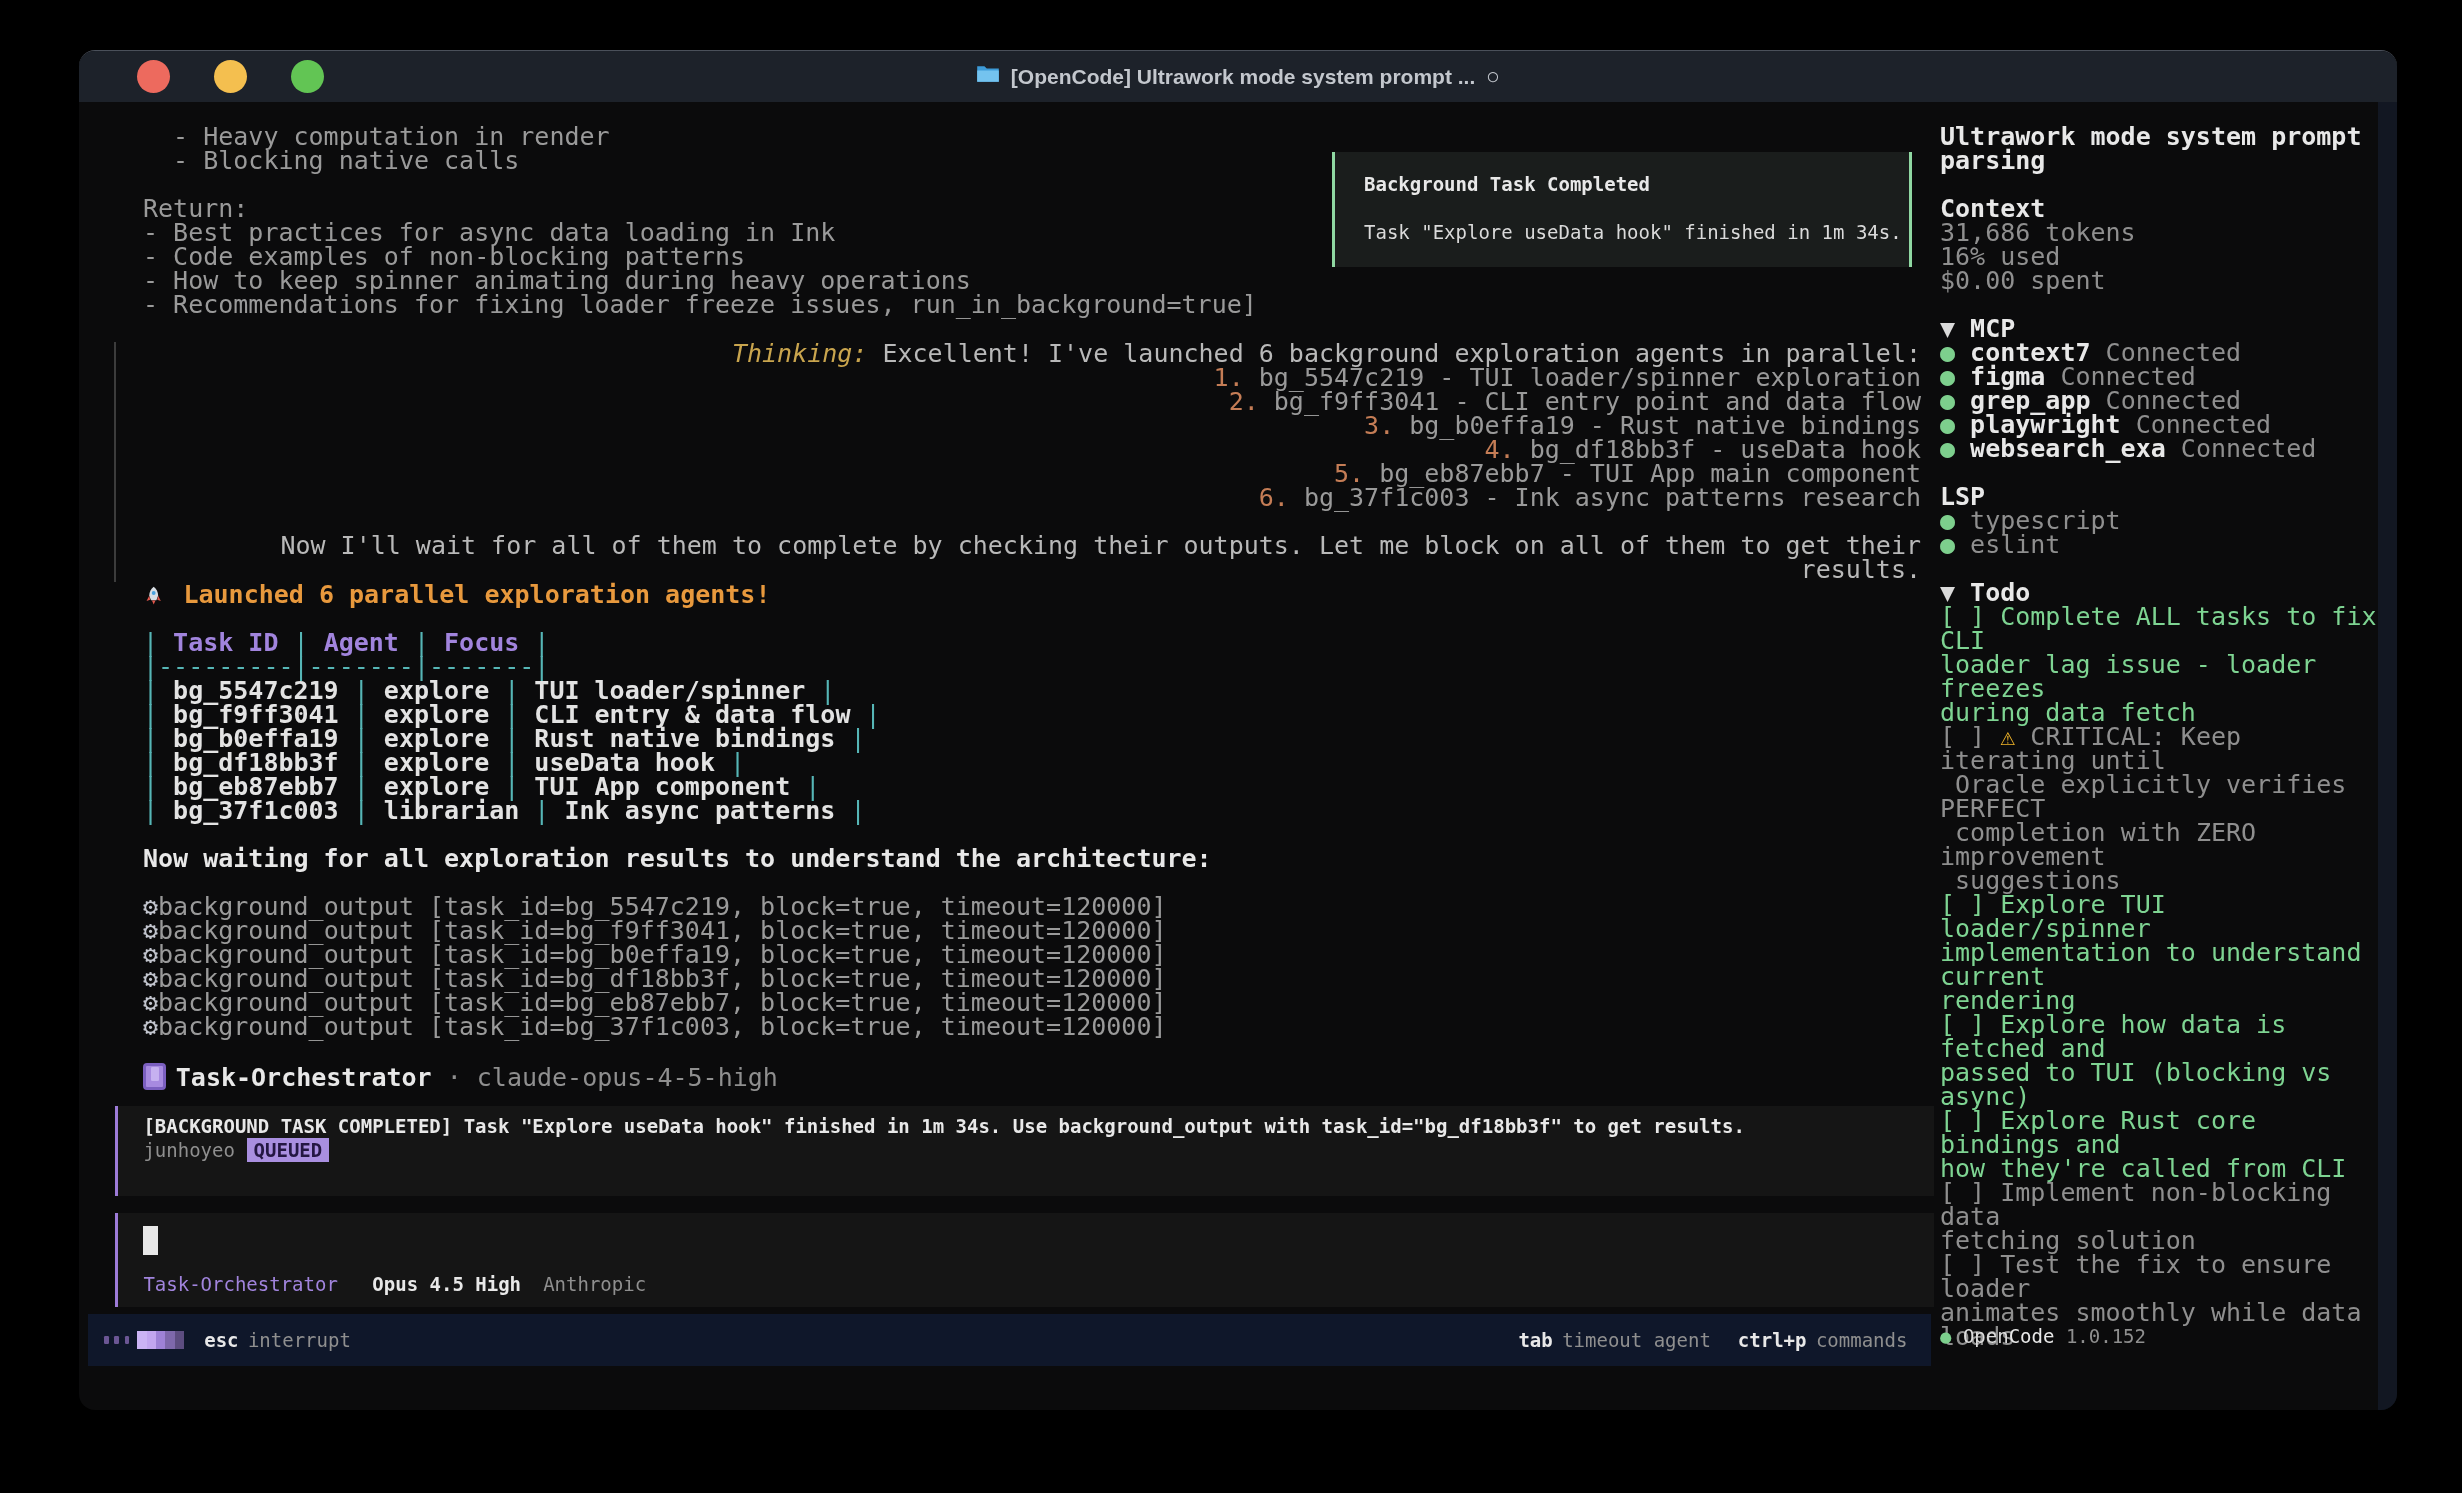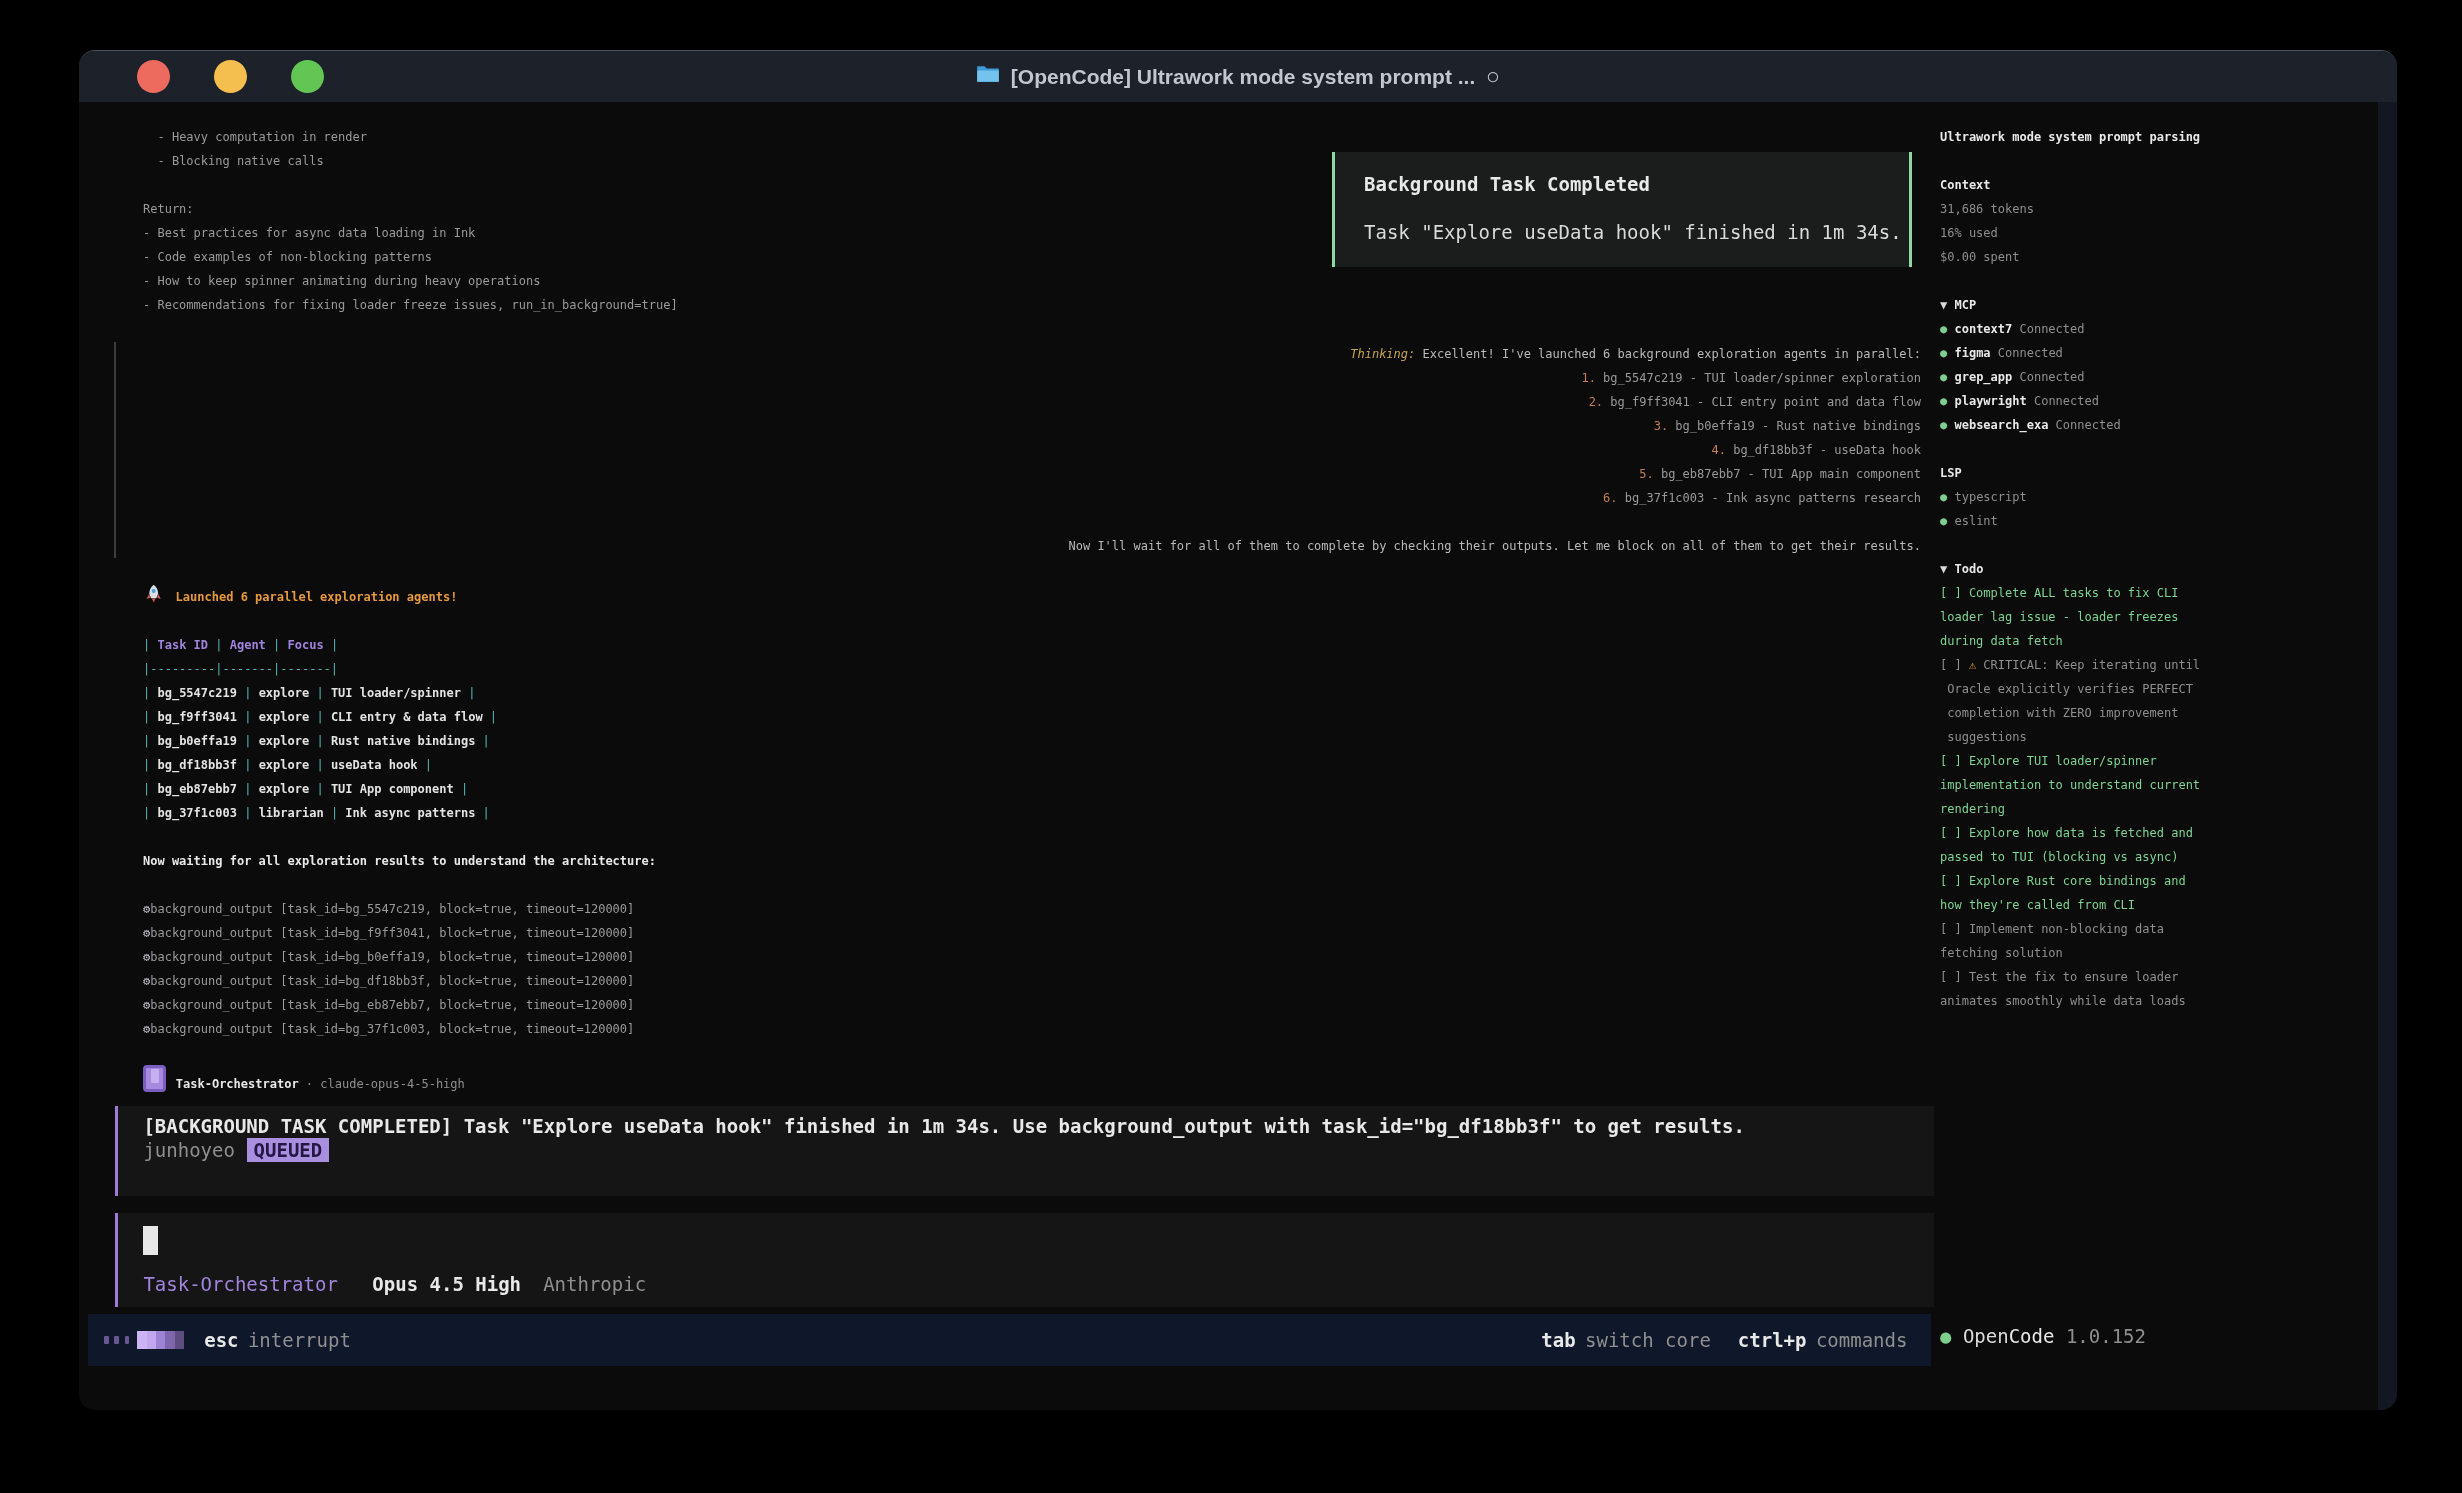--- a/index.html
+++ b/index.html
@@ -11,21 +11,21 @@
   .light{width:33px;height:33px;border-radius:50%;}
   .light.red{background:#ed6a5e;}
   .light.yellow{background:#f4bf4f;}
   .light.green{background:#62c554;}
   .titlewrap{position:absolute;left:0;right:0;top:0;height:51px;display:flex;align-items:center;justify-content:center;gap:10.7px;
              font-family:"Liberation Sans",sans-serif;font-weight:bold;font-size:21px;color:#c3c7cd;}
   .title-circle{font-weight:normal;font-size:23px;color:#c3c7cd;}
   .scrollstrip{position:absolute;right:0;top:51px;bottom:0;width:19px;background:#121722;}
 
   
-  .rows{position:absolute;font-size:12px;line-height:24px;white-space:pre-wrap;}
+  .rows{position:absolute;font-size:25px;line-height:24px;white-space:pre-wrap;}
   .row{min-height:24px;}
   #rows-top{left:64px;top:74px;width:1753px;}
   #thinking-block{left:35px;top:291px;width:1766px;border-left:2.7px solid #3c3c3c;padding-left:39px;text-align:right;}
   #rows-bottom{left:64px;top:508px;width:1766px;}
   #sidebar-rows{left:1861px;top:74px;width:442px;}
 
   
   .g{color:#9a9a9a;}
   .g2{color:#b9b9b9;}
   .w{color:#e8e8e8;font-weight:bold;}
@@ -149,21 +149,21 @@
           <i style="background:#c2a6ef"></i>
           <i style="background:#9e82d6"></i>
           <i style="background:#7e68ab"></i>
           <i style="background:#5d4d80"></i>
       </span>
       <span class="key">esc</span>
       <span class="keylabel">interrupt</span>
     </div>
     <div class="sb-right">
       <span class="key">tab</span>
-      <span class="keylabel">switch core</span>
+      <span class="keylabel">timeout agent</span>
       <span class="sb-gap"></span>
       <span class="key">ctrl+p</span>
       <span class="keylabel">commands</span>
     </div>
   </div>
 
   <div id="sidebar-rows" class="rows"><div class="row"><span class="w">Ultrawork mode system prompt parsing</span></div><div class="row">&nbsp;</div><div class="row"><span class="w">Context</span></div><div class="row"><span class="dim">31,686 tokens</span></div><div class="row"><span class="dim">16% used</span></div><div class="row"><span class="dim">$0.00 spent</span></div><div class="row">&nbsp;</div><div class="row"><span class="wn">▼ </span><span class="w">MCP</span></div><div class="row"><span class="green-dot">● </span><span class="w">context7</span><span class="dim"> Connected</span></div><div class="row"><span class="green-dot">● </span><span class="w">figma</span><span class="dim"> Connected</span></div><div class="row"><span class="green-dot">● </span><span class="w">grep_app</span><span class="dim"> Connected</span></div><div class="row"><span class="green-dot">● </span><span class="w">playwright</span><span class="dim"> Connected</span></div><div class="row"><span class="green-dot">● </span><span class="w">websearch_exa</span><span class="dim"> Connected</span></div><div class="row">&nbsp;</div><div class="row"><span class="w">LSP</span></div><div class="row"><span class="green-dot">● </span><span class="dim">typescript</span></div><div class="row"><span class="green-dot">● </span><span class="dim">eslint</span></div><div class="row">&nbsp;</div><div class="row"><span class="wn">▼ </span><span class="w">Todo</span></div><div class="row"><span class="todo-green">[ ] Complete ALL tasks to fix CLI
 loader lag issue - loader freezes
 during data fetch</span></div><div class="row"><span class="todo-gray">[ ] </span><span class="warn">⚠ </span><span class="todo-gray">CRITICAL: Keep iterating until
  Oracle explicitly verifies PERFECT

